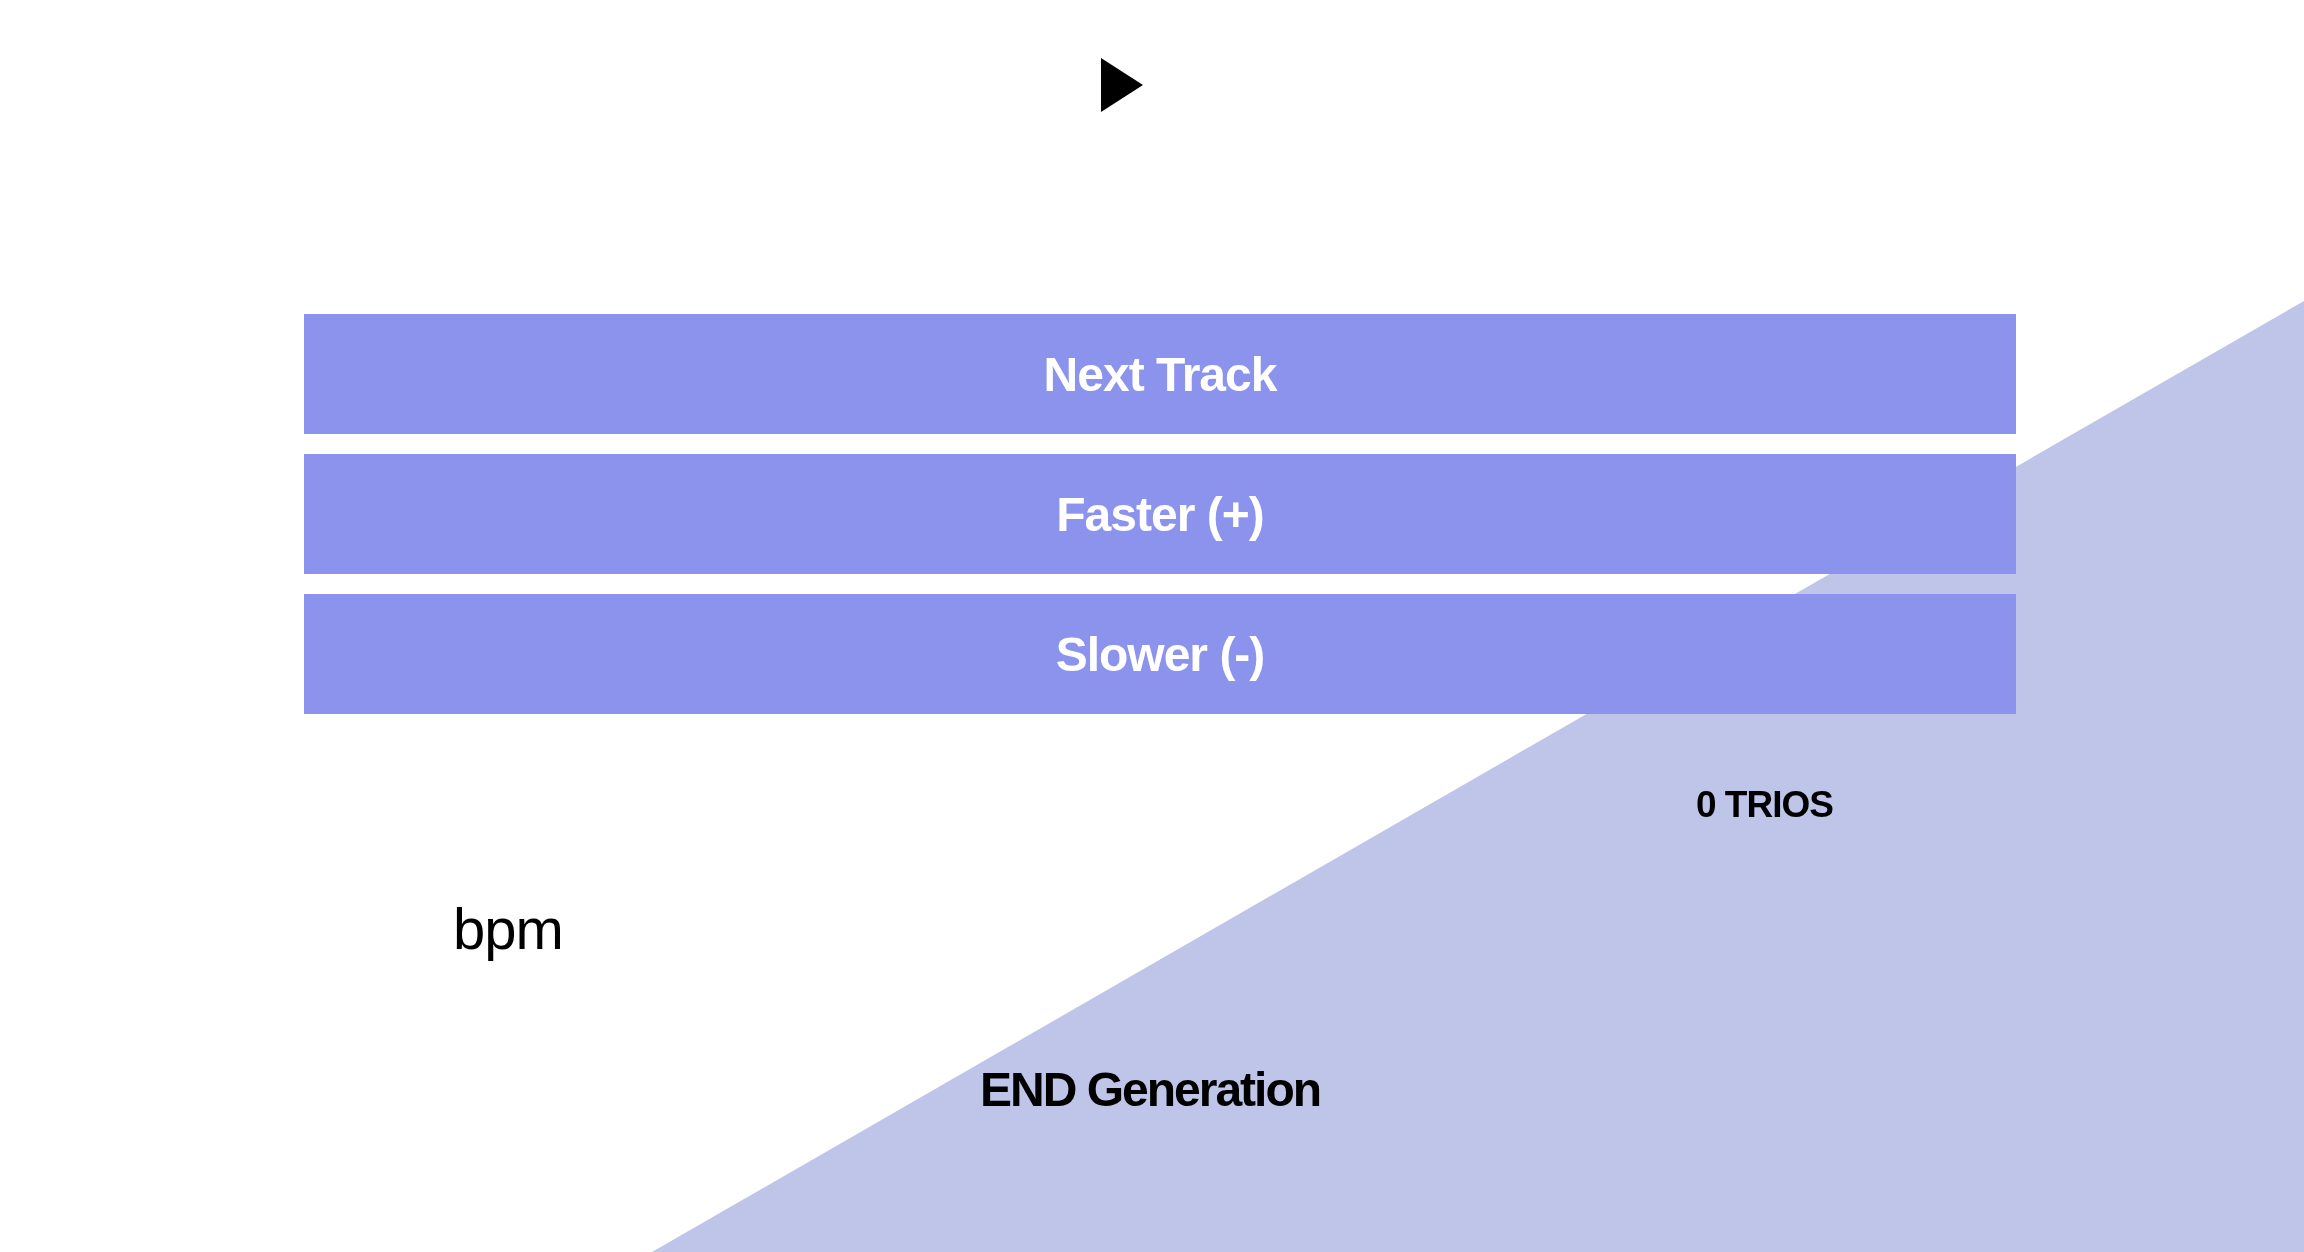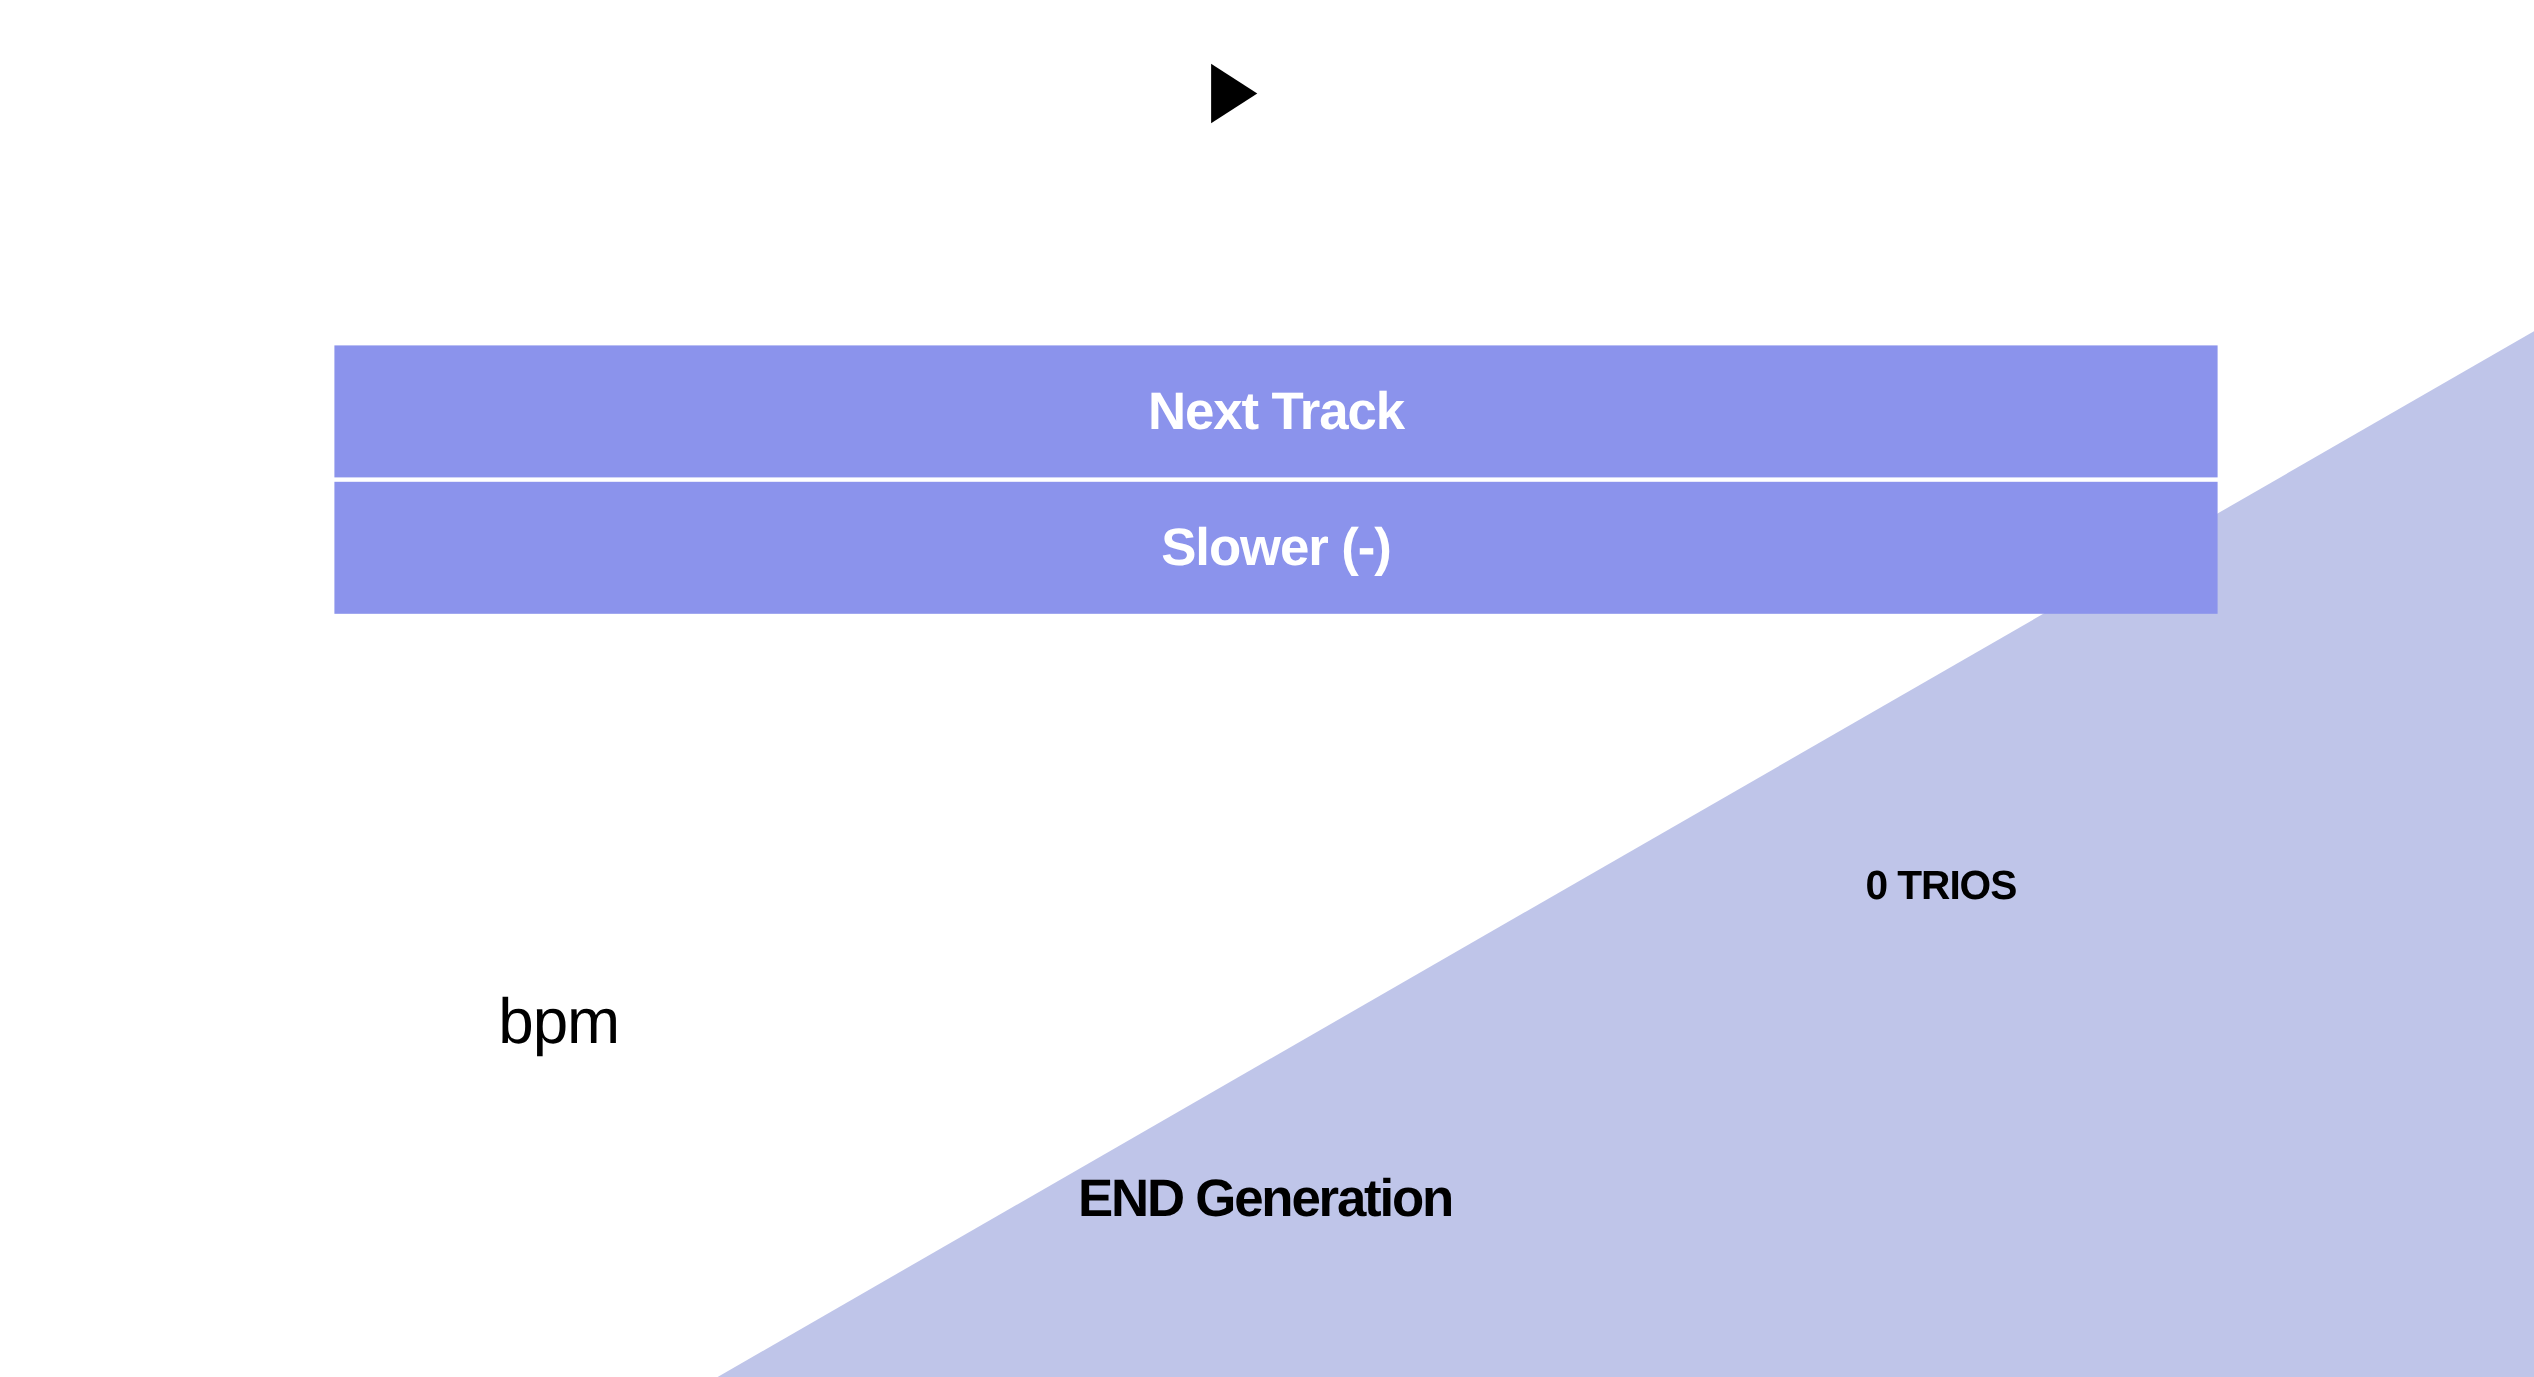--- a/index.html
+++ b/index.html
@@ -57,21 +57,21 @@
     cursor: pointer;
   }
   
   .buttons {
     position: absolute;
     left: 304px;
     top: 314px;
     width: 1712px;
     display: flex;
     flex-direction: column;
-    gap: 4px;
+    gap: 20px;
   }
   .bar-button {
     height: 120px;
     width: 100%;
     border: none;
     background: var(--accent-button);
     color: var(--text-on-button);
     font-family: "Liberation Sans", sans-serif;
     font-size: 48px;
     font-weight: 800;
@@ -129,20 +129,23 @@
 
   <header class="header">
     <span class="play-icon"></span>
   </header>
 
   <div class="buttons">
     <button class="bar-button">
       <span>Next Track</span>
     </button>
     <button class="bar-button">
+      <span>Faster (+)</span>
+    </button>
+    <button class="bar-button">
       <span>Slower (-)</span>
     </button>
   </div>
 
   <div class="trios-count">0 TRIOS</div>
 
   <div class="bpm-label">bpm</div>
 
   <button class="end-generation">END Generation</button>
 

